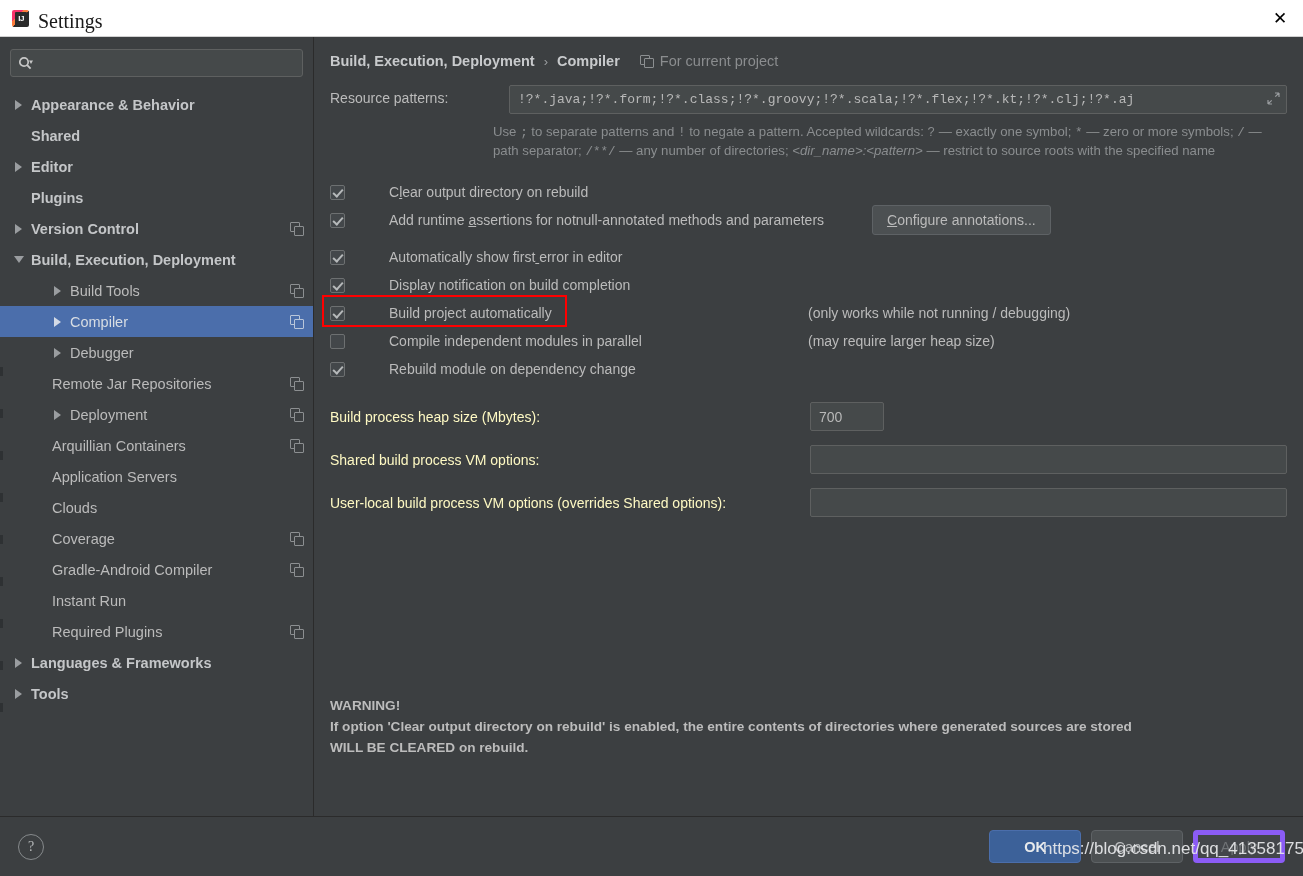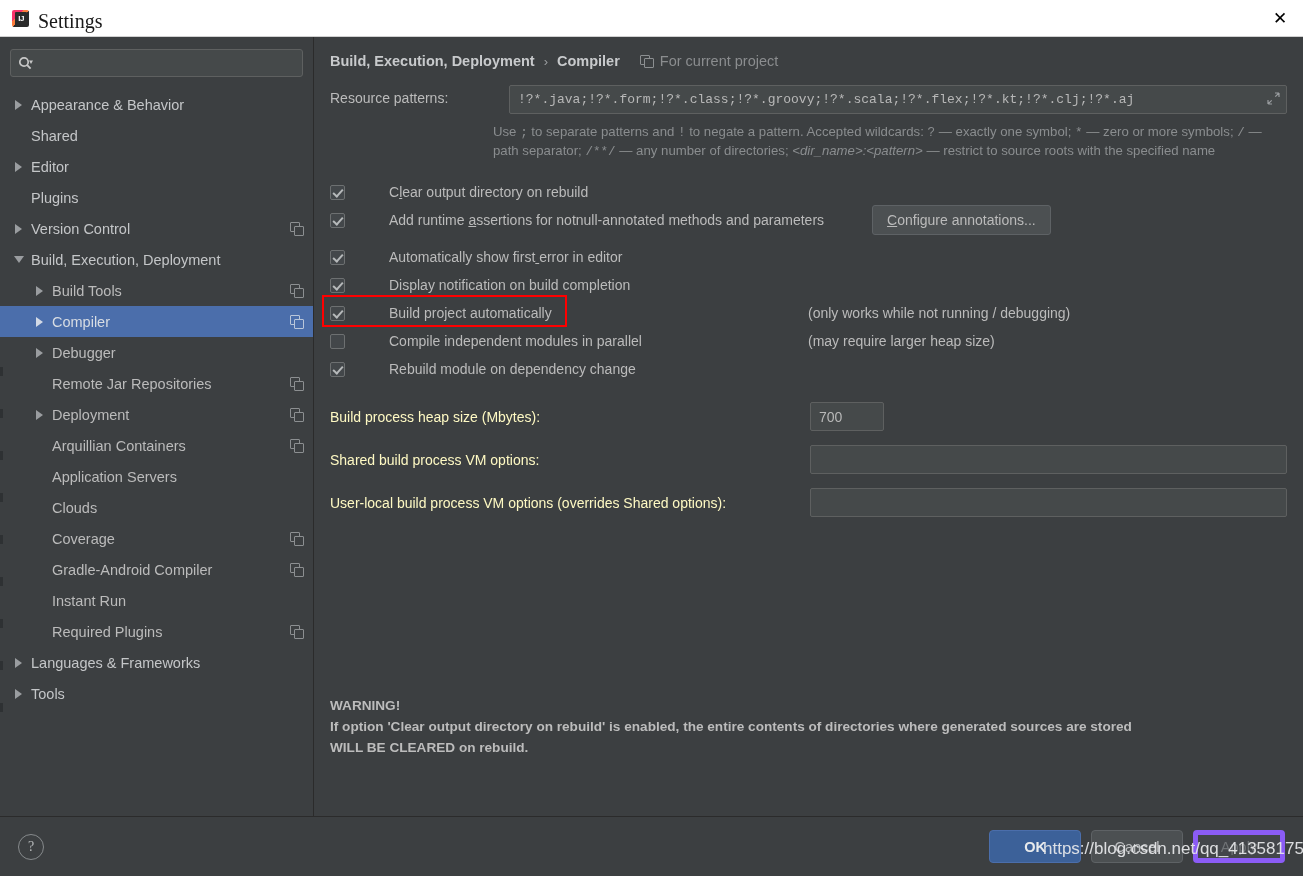--- a/index.html
+++ b/index.html
@@ -115,23 +115,23 @@
   }
   .tri-down {
     width: 0; height: 0;
     border-top: 7px solid #9a9da0;
     border-left: 5px solid transparent;
     border-right: 5px solid transparent;
   }
   .tree-item.selected .tri-right { border-left-color: #d3dae6; }
   .tree-item .label { flex: 1; overflow: hidden; text-overflow: ellipsis; }
   .tree-item.lvl0 { padding-left: 12px; }
-  .tree-item.lvl1 { padding-left: 33px; }
+  .tree-item.lvl1 { padding-left: 51px; }
   .tree-item.lvl2 { padding-left: 33px; }
-  .tree-item.bold .label { font-weight: normal; color: #c4c6c8; }
+  .tree-item.bold .label { font-weight: bold; color: #c4c6c8; }
   .copy-icon {
     width: 13px; height: 13px; flex: 0 0 13px;
     position: relative; opacity: .85; margin-left: 6px;
   }
   .copy-icon::before, .copy-icon::after {
     content: ""; position: absolute;
     border: 1.4px solid #9a9da0; border-radius: 1px;
   }
   .copy-icon::before { left: 0; top: 0; width: 8px; height: 8px; }
   .copy-icon::after  { left: 4px; top: 3.5px; width: 8px; height: 8px; background: #3c3f41; }

